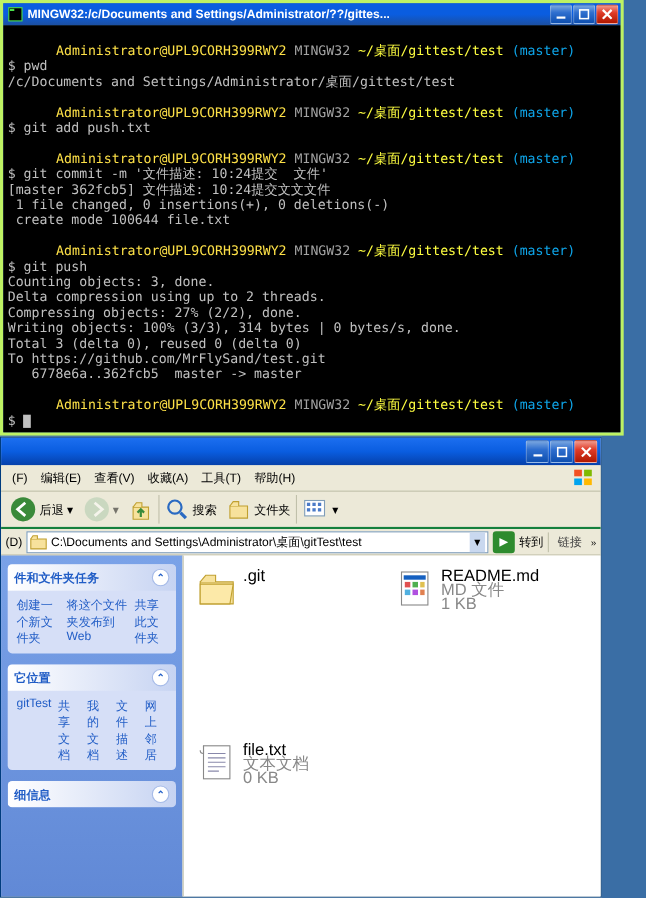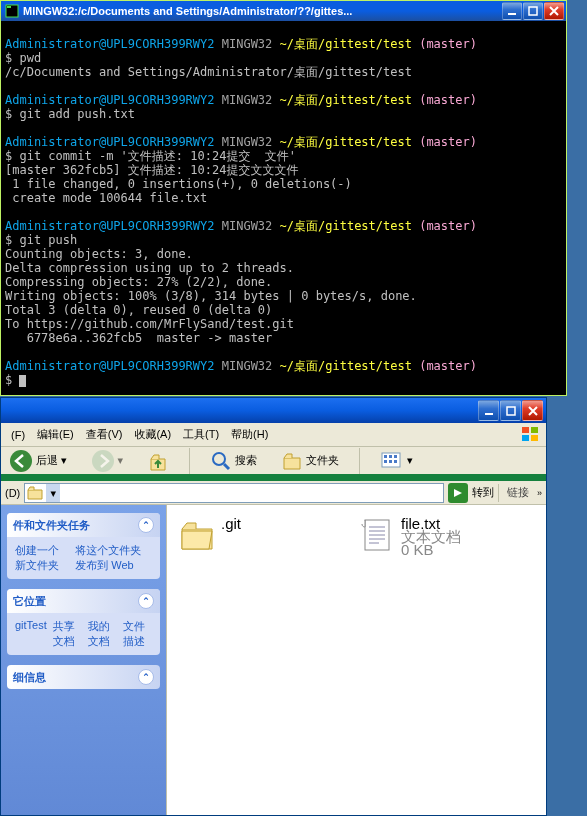--- a/index.html
+++ b/index.html
@@ -1,41 +1,41 @@
 <!DOCTYPE html>
 <html><head>
 <meta charset="utf-8">
 <style>
   * { margin: 0; padding: 0; box-sizing: border-box; }
   body { width: 587px; height: 816px; font-family: Tahoma, sans-serif; font-size: 11px; background: #3a6ea5; position: relative; overflow: hidden; }
 
   
-  .term-window { position: absolute; top: 0; left: 0; width: 567px; height: 396px; border: 1px solid #bef264; }
+  .term-window { position: absolute; top: 0; left: 0; width: 567px; height: 396px; border: 3px solid #bef264; }
   .term-titlebar { height: 20px; background: linear-gradient(to bottom, #0a5de0, #0a5de0, #1c4fa0); display: flex; align-items: center; padding: 0 2px 0 4px; color: white; font-weight: bold; }
   .term-titlebar .icon { width: 14px; height: 14px; margin-right: 4px; }
   .term-title { flex: 1; font-size: 11px; }
   .win-btns { display: flex; gap: 1px; }
   .win-btn { width: 20px; height: 18px; background: linear-gradient(to bottom, #7ba7e0, #2f6fcf 40%, #0e4fb0); border: 1px solid #fff4; border-radius: 2px; display: flex; align-items: center; justify-content: center; color: white; font-weight: bold; font-size: 10px; cursor: pointer; }
   .win-btn.close { background: linear-gradient(to bottom, #f29b8f, #e03c29 40%, #b01800); }
   .term-body { width: 100%; height: calc(100% - 20px); background: #000; font-family: "Lucida Console", monospace; font-size: 12px; color: #c0c0c0; padding: 2px 4px; white-space: pre; line-height: 14px; overflow: hidden; }
-  .tg { color: #0ea5e9; }
+  .tg { color: #fde047; margin-left: 44px; }
   .tm { color: #a3a3a3; }
   .ty { color: #ffff40; }
-  .tc { color: #f9a8d4; }
+  .tc { color: #0ea5e9; }
   .tw { color: #c0c0c0; }
   .cursor { display:inline-block; width:7px; height:12px; background:#c0c0c0; vertical-align:text-bottom; }
 
   
   .exp-window { position: absolute; top: 397px; left: 0; width: 547px; height: 419px; border: 1px solid #003c7e; background: #ece9d8; display: flex; flex-direction: column; }
   .exp-titlebar { height: 25px; background: linear-gradient(to bottom, #1c6ff0, #0a5de0 50%, #0540aa); display: flex; align-items: center; justify-content: flex-end; padding: 0 3px; }
   .exp-titlebar .win-btn { width: 21px; height: 21px; }
   .menubar { height: 24px; background: #ece9d8; border-bottom: 1px solid #c0c0aa; display: flex; align-items: center; padding: 0 4px; position: relative; }
   .menubar .mitem { padding: 2px 6px; cursor: pointer; }
   .menubar .winflag { position: absolute; right: 4px; top: 2px; width: 22px; height: 18px; }
-  .toolbar { height: 34px; background: #ece9d8; border-bottom: 7px solid #15803d; display: flex; align-items: center; padding: 0 4px; gap: 16px; }
+  .toolbar { height: 34px; background: #ece9d8; border-bottom: 2px solid #15803d; display: flex; align-items: center; padding: 0 4px; gap: 1px; }
   .tbtn { display: flex; align-items: center; gap: 3px; padding: 2px 4px; cursor: pointer; }
   .tbtn.disabled { opacity: 0.5; cursor: default; }
   .tb-sep { width: 1px; height: 26px; background: #c0c0aa; }
   .addrbar { height: 24px; background: #ece9d8; border-bottom: 1px solid #c0c0aa; display: flex; align-items: center; padding: 0 4px; gap: 4px; }
   .addr-input { flex: 1; display: flex; align-items: center; background: white; border: 1px solid #7f9db9; height: 20px; padding: 0 2px; gap: 3px; }
   .addr-input input { flex: 1; border: none; outline: none; font-family: "MS Sans Serif", sans-serif; font-size: 11px; }
   .addr-dd { width: 14px; text-align: center; cursor: pointer; color: #000; background:#c9d8ef; height:18px; line-height:18px;}
   .go-btn { width: 20px; height: 20px; background: #2e8b2e; border-radius: 3px; display: flex; align-items: center; justify-content: center; color: white; cursor: pointer; font-size:12px;}
   .links-lbl { padding: 0 4px; color: #444; }
   .exp-main { flex: 1; display: flex; min-height: 0; justify-content: flex-end; }
@@ -95,21 +95,21 @@
 <span class="tw">$ git commit -m '文件描述: 10:24提交  文件'</span>
 <span class="tw">[master 362fcb5] 文件描述: 10:24提交文文文件</span>
 <span class="tw"> 1 file changed, 0 insertions(+), 0 deletions(-)</span>
 <span class="tw"> create mode 100644 file.txt</span>
 
 <span class="tg">Administrator@UPL9CORH399RWY2</span> <span class="tm">MINGW32</span> <span class="ty">~/桌面/gittest/test</span> <span class="tc">(master)</span>
 <span class="tw">$ git push</span>
 <span class="tw">Counting objects: 3, done.</span>
 <span class="tw">Delta compression using up to 2 threads.</span>
 <span class="tw">Compressing objects: 27% (2/2), done.</span>
-<span class="tw">Writing objects: 100% (3/8), 314 bytes | 0 bytes/s, done.</span>
+<span class="tw">Writing objects: 100% (3/3), 314 bytes | 0 bytes/s, done.</span>
 <span class="tw">Total 3 (delta 0), reused 0 (delta 0)</span>
 <span class="tw">To https://github.com/MrFlySand/test.git</span>
 <span class="tw">   6778e6a..362fcb5  master -&gt; master</span>
 
 <span class="tg">Administrator@UPL9CORH399RWY2</span> <span class="tm">MINGW32</span> <span class="ty">~/桌面/gittest/test</span> <span class="tc">(master)</span>
 <span class="tw">$ </span><span class="cursor"></span></div>
 </div>
 
 <div class="exp-window">
   <div class="exp-titlebar">
@@ -204,20 +204,21 @@
 
   <div class="addrbar">
     <span>(D)</span>
     <div class="addr-input">
       <span>
         <svg width="16" height="14">
             <path d="M1 4 L15 4 L15 13 L1 13 Z" fill="#f7e29c" stroke="#c0a030"></path>
             <path d="M1 4 L3 1 L7 1 L7 4" fill="#f7e29c" stroke="#c0a030"></path>
           </svg>
       </span>
+      <input type="text" value="C:\Documents and Settings\Administrator\桌面\gitTest\test" style="">
       <span class="addr-dd">▾</span>
     </div>
     <div class="go-btn">
       <svg width="12" height="12">
           <path d="M2 2 L10 6 L2 10 Z" fill="#fff"></path>
         </svg>
     </div>
     <span>转到</span>
     <div class="tb-sep" style="height:18px"></div>
     <span class="links-lbl">链接</span>
@@ -227,32 +228,34 @@
   <div class="exp-main">
     <div class="sidebar">
       <div class="side-panel">
         <div class="side-head">
           <span>件和文件夹任务</span>
           <span class="chev">⌃</span>
         </div>
         <div class="side-body">
           <span class="side-link">创建一个新文件夹</span>
           <span class="side-link">将这个文件夹发布到 Web</span>
+          <span class="side-link">共享此文件夹</span>
         </div>
       </div>
       <div class="side-panel">
         <div class="side-head">
           <span>它位置</span>
           <span class="chev">⌃</span>
         </div>
         <div class="side-body">
           <span class="side-link">gitTest</span>
           <span class="side-link">共享文档</span>
           <span class="side-link">我的文档</span>
           <span class="side-link">文件描述</span>
+          <span class="side-link">网上邻居</span>
         </div>
       </div>
       <div class="side-panel">
         <div class="side-head">
           <span>细信息</span>
           <span class="chev">⌃</span>
         </div>
       </div>
     </div>
 
@@ -260,20 +263,39 @@
       <div class="file-item">
         <span class="file-icon">
           <svg width="36" height="36">
               <path d="M3 12 L33 12 L33 32 L3 32 Z" fill="#f7e29c" stroke="#c0a030"></path>
               <path d="M3 12 L8 6 L17 6 L17 12" fill="#f7e29c" stroke="#c0a030"></path>
               <path d="M3 14 L33 14 L30 32 L3 32 Z" fill="#fce9a8" stroke="#c0a030"></path>
             </svg>
         </span>
         <div class="file-meta">
           <span class="file-name">.git</span>
+        </div>
+      </div>
+      <div class="file-item">
+        <span class="file-icon">
+          <svg width="36" height="36">
+              <rect x="6" y="3" width="24" height="30" fill="#fff" stroke="#888"></rect>
+              <rect x="8" y="6" width="20" height="4" fill="#1560c0"></rect>
+              <rect x="9" y="12" width="5" height="5" fill="#e05050"></rect>
+              <rect x="16" y="12" width="5" height="5" fill="#50b050"></rect>
+              <rect x="23" y="12" width="4" height="5" fill="#e0c050"></rect>
+              <rect x="9" y="19" width="5" height="5" fill="#50b0e0"></rect>
+              <rect x="16" y="19" width="5" height="5" fill="#b050e0"></rect>
+              <rect x="23" y="19" width="4" height="5" fill="#e08050"></rect>
+            </svg>
+        </span>
+        <div class="file-meta">
+          <span class="file-name">README.md</span>
+          <span class="file-sub">MD 文件</span>
+          <span class="file-sub">1 KB</span>
         </div>
       </div>
       <div class="file-item" style="margin-top:0px">
         <span class="file-icon">
           <svg width="36" height="36">
               <rect x="6" y="3" width="24" height="30" fill="#fff" stroke="#888"></rect>
               <path d="M6 3 L6 10 C6 10 3 10 3 7" fill="#fff" stroke="#888"></path>
               <line x1="10" y1="10" x2="26" y2="10" stroke="#88a"></line>
               <line x1="10" y1="14" x2="26" y2="14" stroke="#88a"></line>
               <line x1="10" y1="18" x2="26" y2="18" stroke="#88a"></line>

